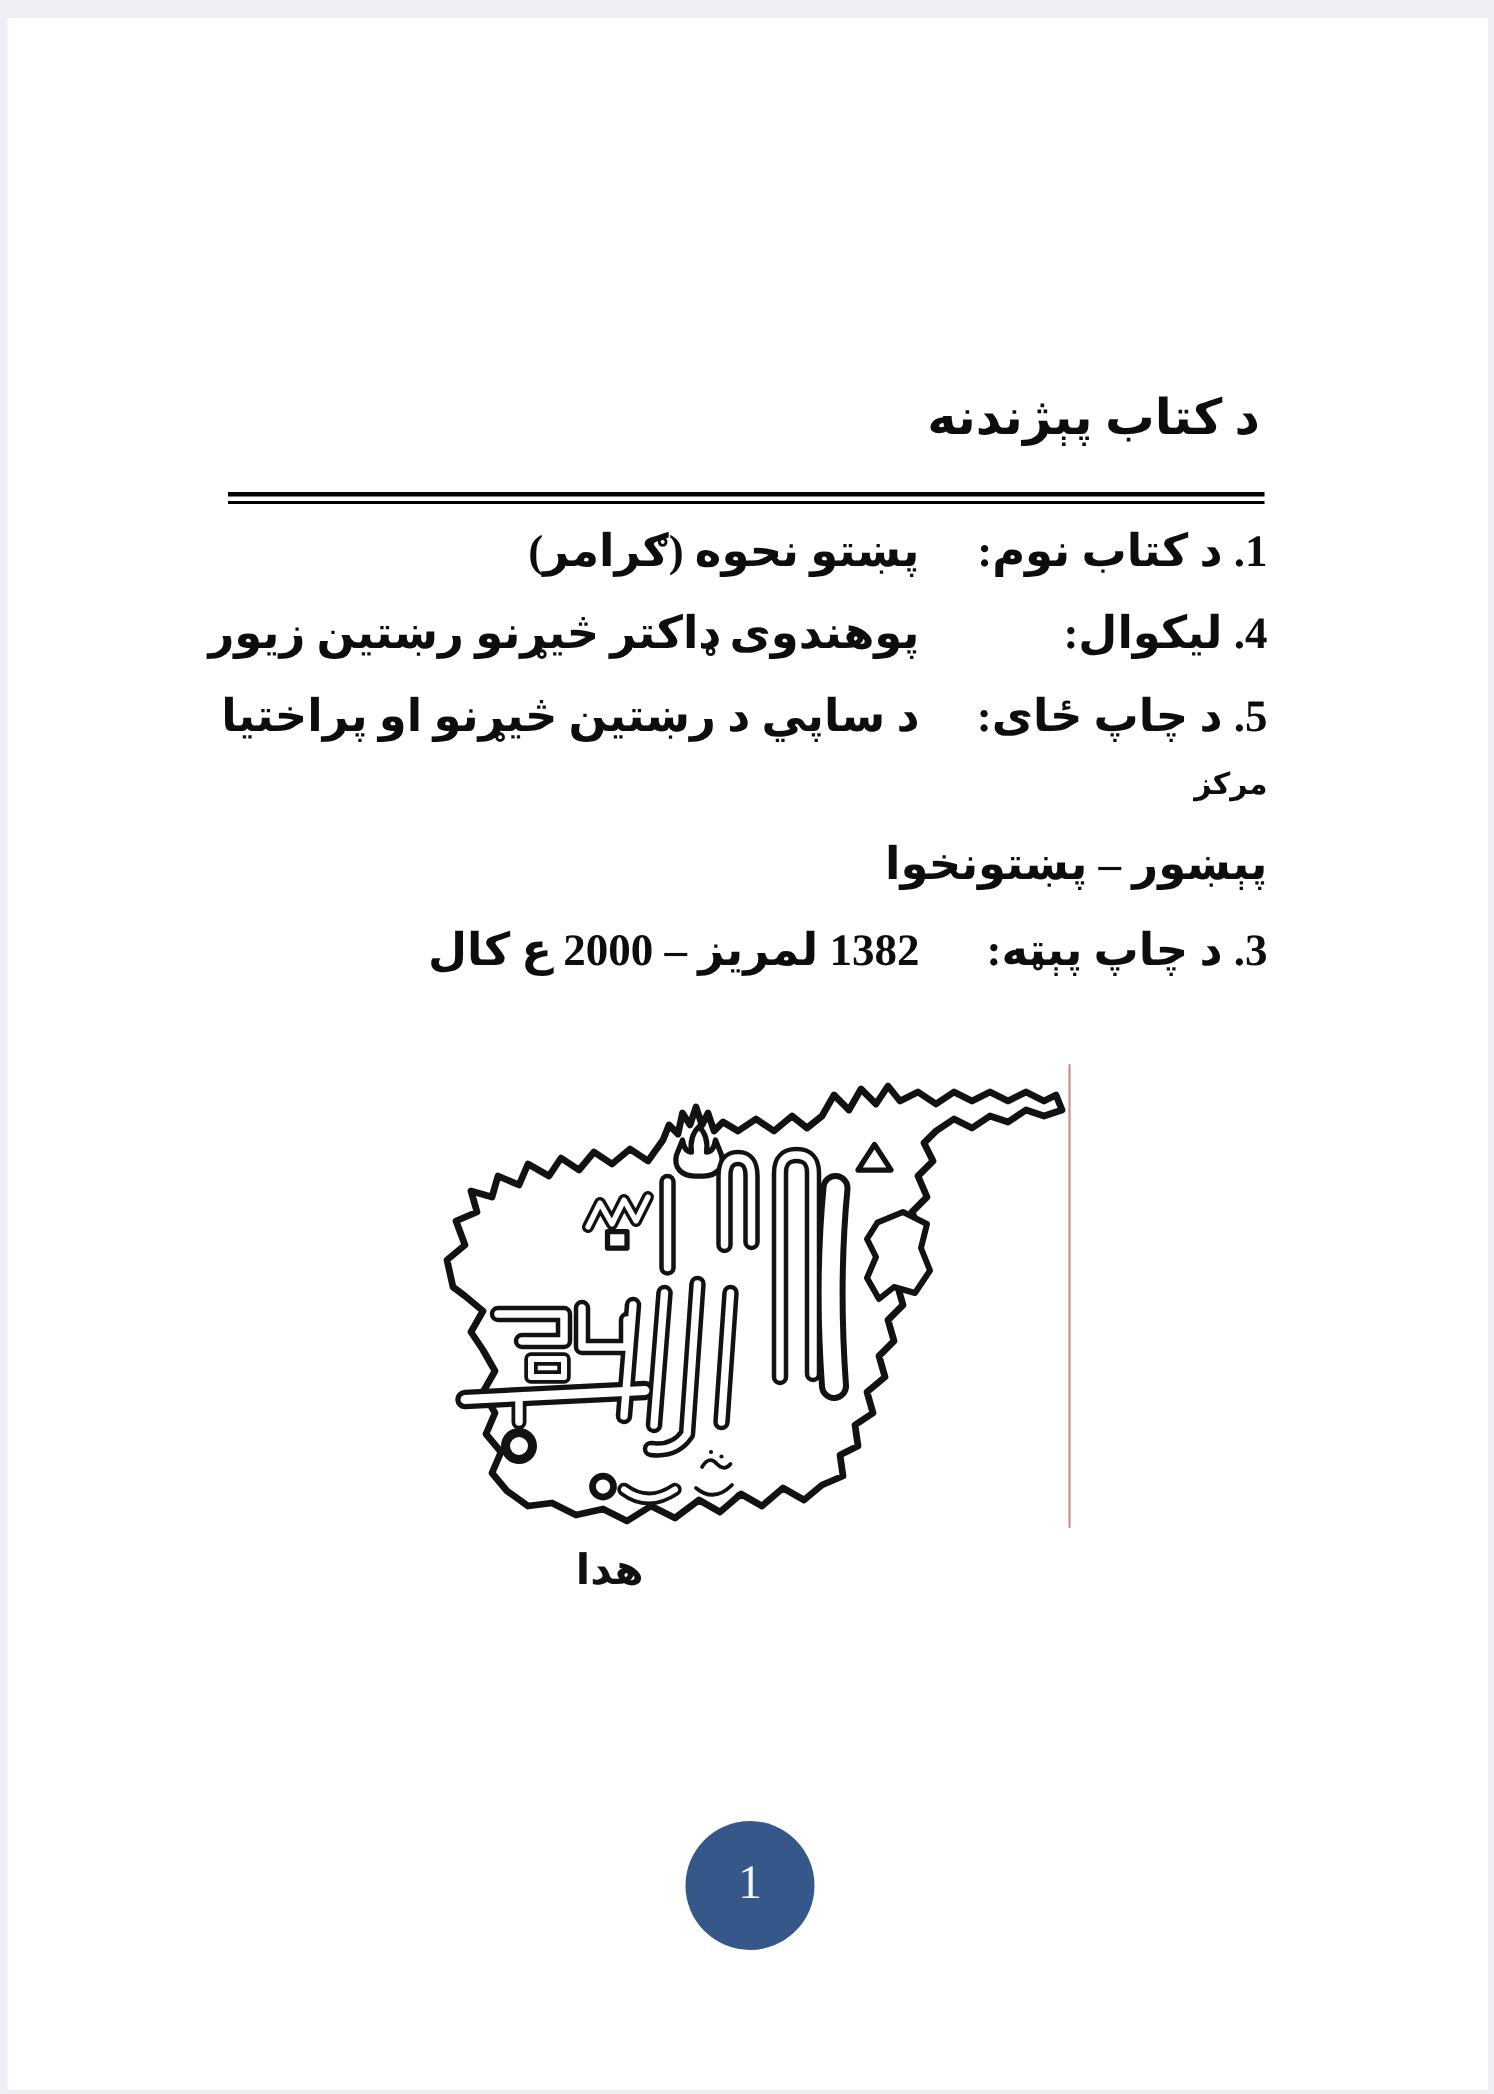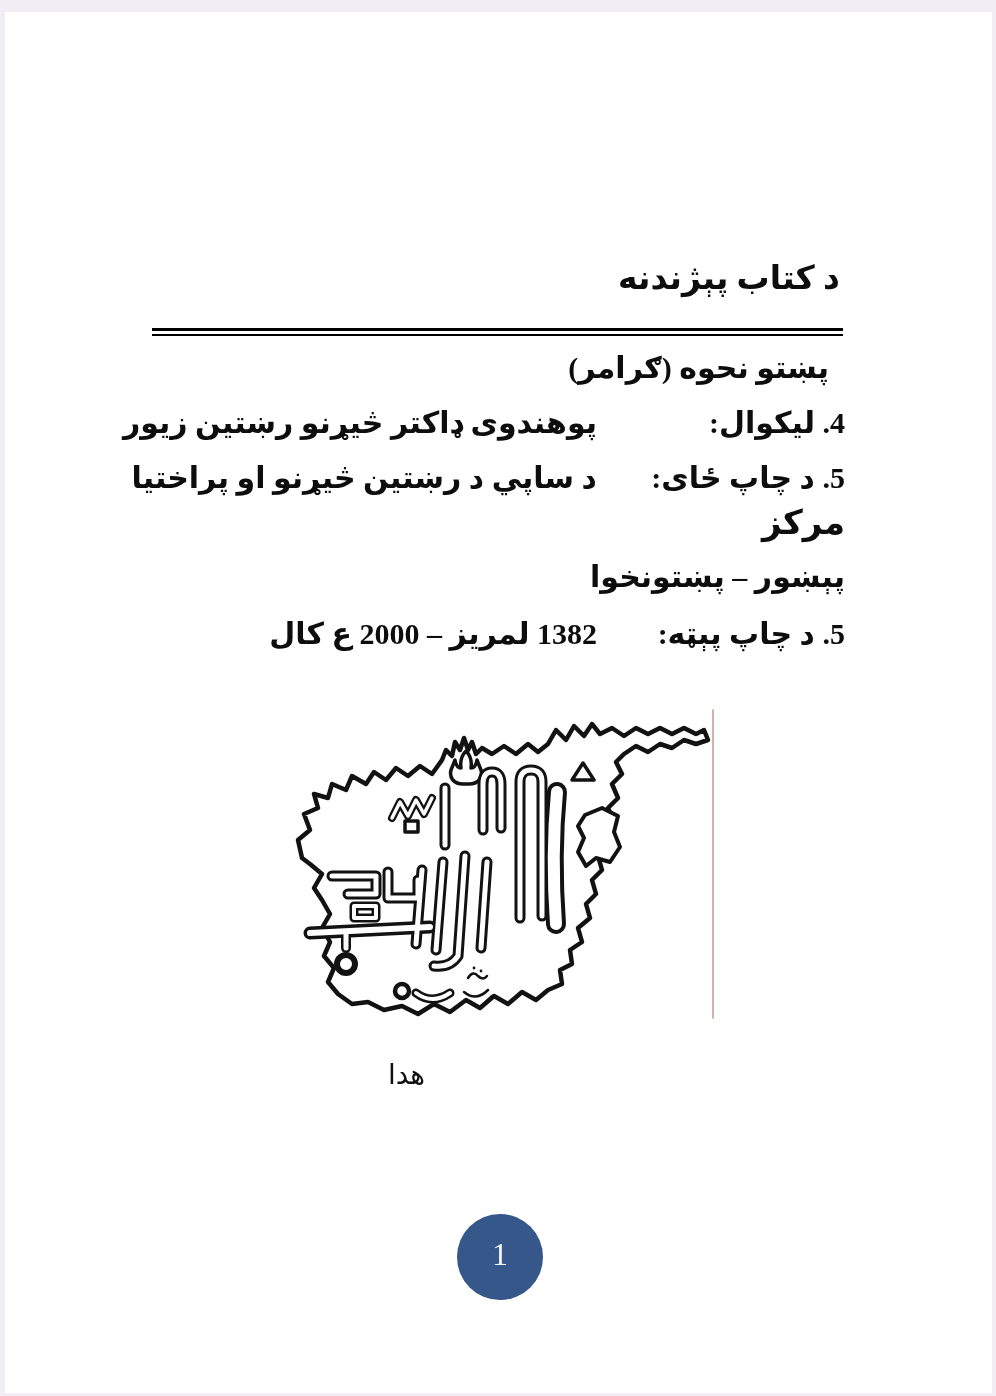--- a/index.html
+++ b/index.html
@@ -22,37 +22,37 @@
   .double-rule{
     position:absolute;top:328px;left:152px;width:691px;height:3px;
     border-top:3px solid #000;border-bottom:2px solid #000;
   }
   .info-line{
     position:absolute;left:151px;width:694px;height:55px;
     direction:rtl;display:flex;align-items:center;
     font-size:30px;font-weight:bold;color:#0d0d0d;white-space:nowrap;
   }
   .info-line .lbl{flex:0 0 232px;}
-  .info-line .val{margin-right:16px;}
+  .info-line .val{margin-right:0;}
   .line1{top:340px;} .line2{top:395px;} .line3{top:450px;}
   .line-markaz{
     position:absolute;left:151px;width:694px;top:498px;height:50px;
-    direction:rtl;text-align:right;font-size:34px;font-weight:bold;
+    direction:rtl;text-align:right;font-size:20px;font-weight:bold;
     color:#0d0d0d;line-height:50px;
   }
   .line-loc{
     position:absolute;left:151px;width:694px;top:552px;height:50px;
     direction:rtl;text-align:right;font-size:30px;font-weight:bold;
     color:#0d0d0d;line-height:50px;
   }
   .line4{top:606px;}
   .figure-wrap{position:absolute;left:280px;top:700px;width:450px;height:340px;}
   .figure-caption{
-    position:absolute;top:1058px;left:0;width:813px;text-align:center;
-    direction:rtl;font-size:28px;font-weight:normal;color:#111;
+    position:absolute;top:1030px;left:0;width:813px;text-align:center;
+    direction:rtl;font-size:28px;font-weight:bold;color:#111;
   }
   .page-badge{
     position:absolute;left:457px;top:1214px;width:86px;height:86px;
     border-radius:50%;background:#35578a;
     display:flex;align-items:center;justify-content:center;
   }
   .page-badge .num{
     color:#f7f7f7;font-size:32px;font-family:"Liberation Serif",serif;
     transform:translateY(-3px);
   }
@@ -62,39 +62,40 @@
 
 <div class="page"></div>
 
 <div class="content">
 
   <div class="doc-title">د کتاب پېژندنه</div>
 
   <div class="double-rule"></div>
 
   <div class="info-line line1">
+    <span class="lbl">1. د کتاب نوم:</span>
     <span class="val">پښتو نحوه (ګرامر)</span>
   </div>
 
   <div class="info-line line2">
     <span class="lbl">4. لیکوال:</span>
     <span class="val">پوهندوی ډاکتر څیړنو رښتین زیور</span>
   </div>
 
   <div class="info-line line3">
     <span class="lbl">5. د چاپ ځای:</span>
     <span class="val">د ساپي د رښتین څیړنو او پراختیا</span>
   </div>
 
   <div class="line-markaz">مرکز</div>
 
   <div class="line-loc">پېښور – پښتونخوا</div>
 
   <div class="info-line line4">
-    <span class="lbl">5. د چاپ پېټه:</span>
+    <span class="lbl">3. د چاپ پېټه:</span>
     <span class="val">1382 لمریز – 2000 ع کال</span>
   </div>
 
   <div class="figure-wrap">
     <svg width="450" height="340" viewBox="0 0 450 340" fill="none" stroke-linecap="round" stroke-linejoin="round">
 
       <line x1="433" y1="10" x2="433" y2="318" stroke="#c9948b" stroke-width="1.5"></line>
 
       <path stroke="#121212" stroke-width="4.5" fill="#ffffff" d="
         M22 158 L18 140 L30 130 L24 114 L38 108 L34 94 L48 98 L52 84 L66 90 L72 76

